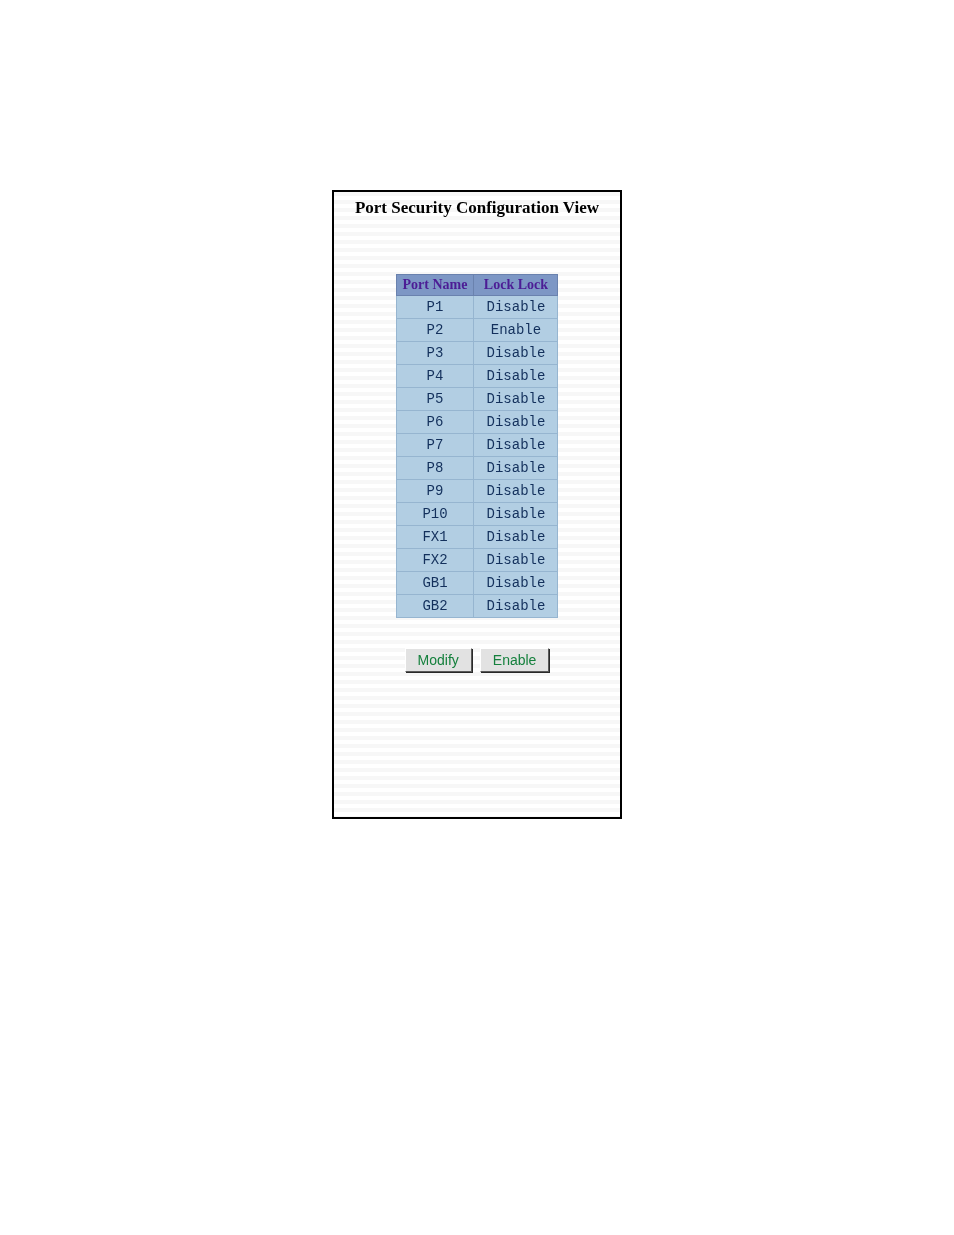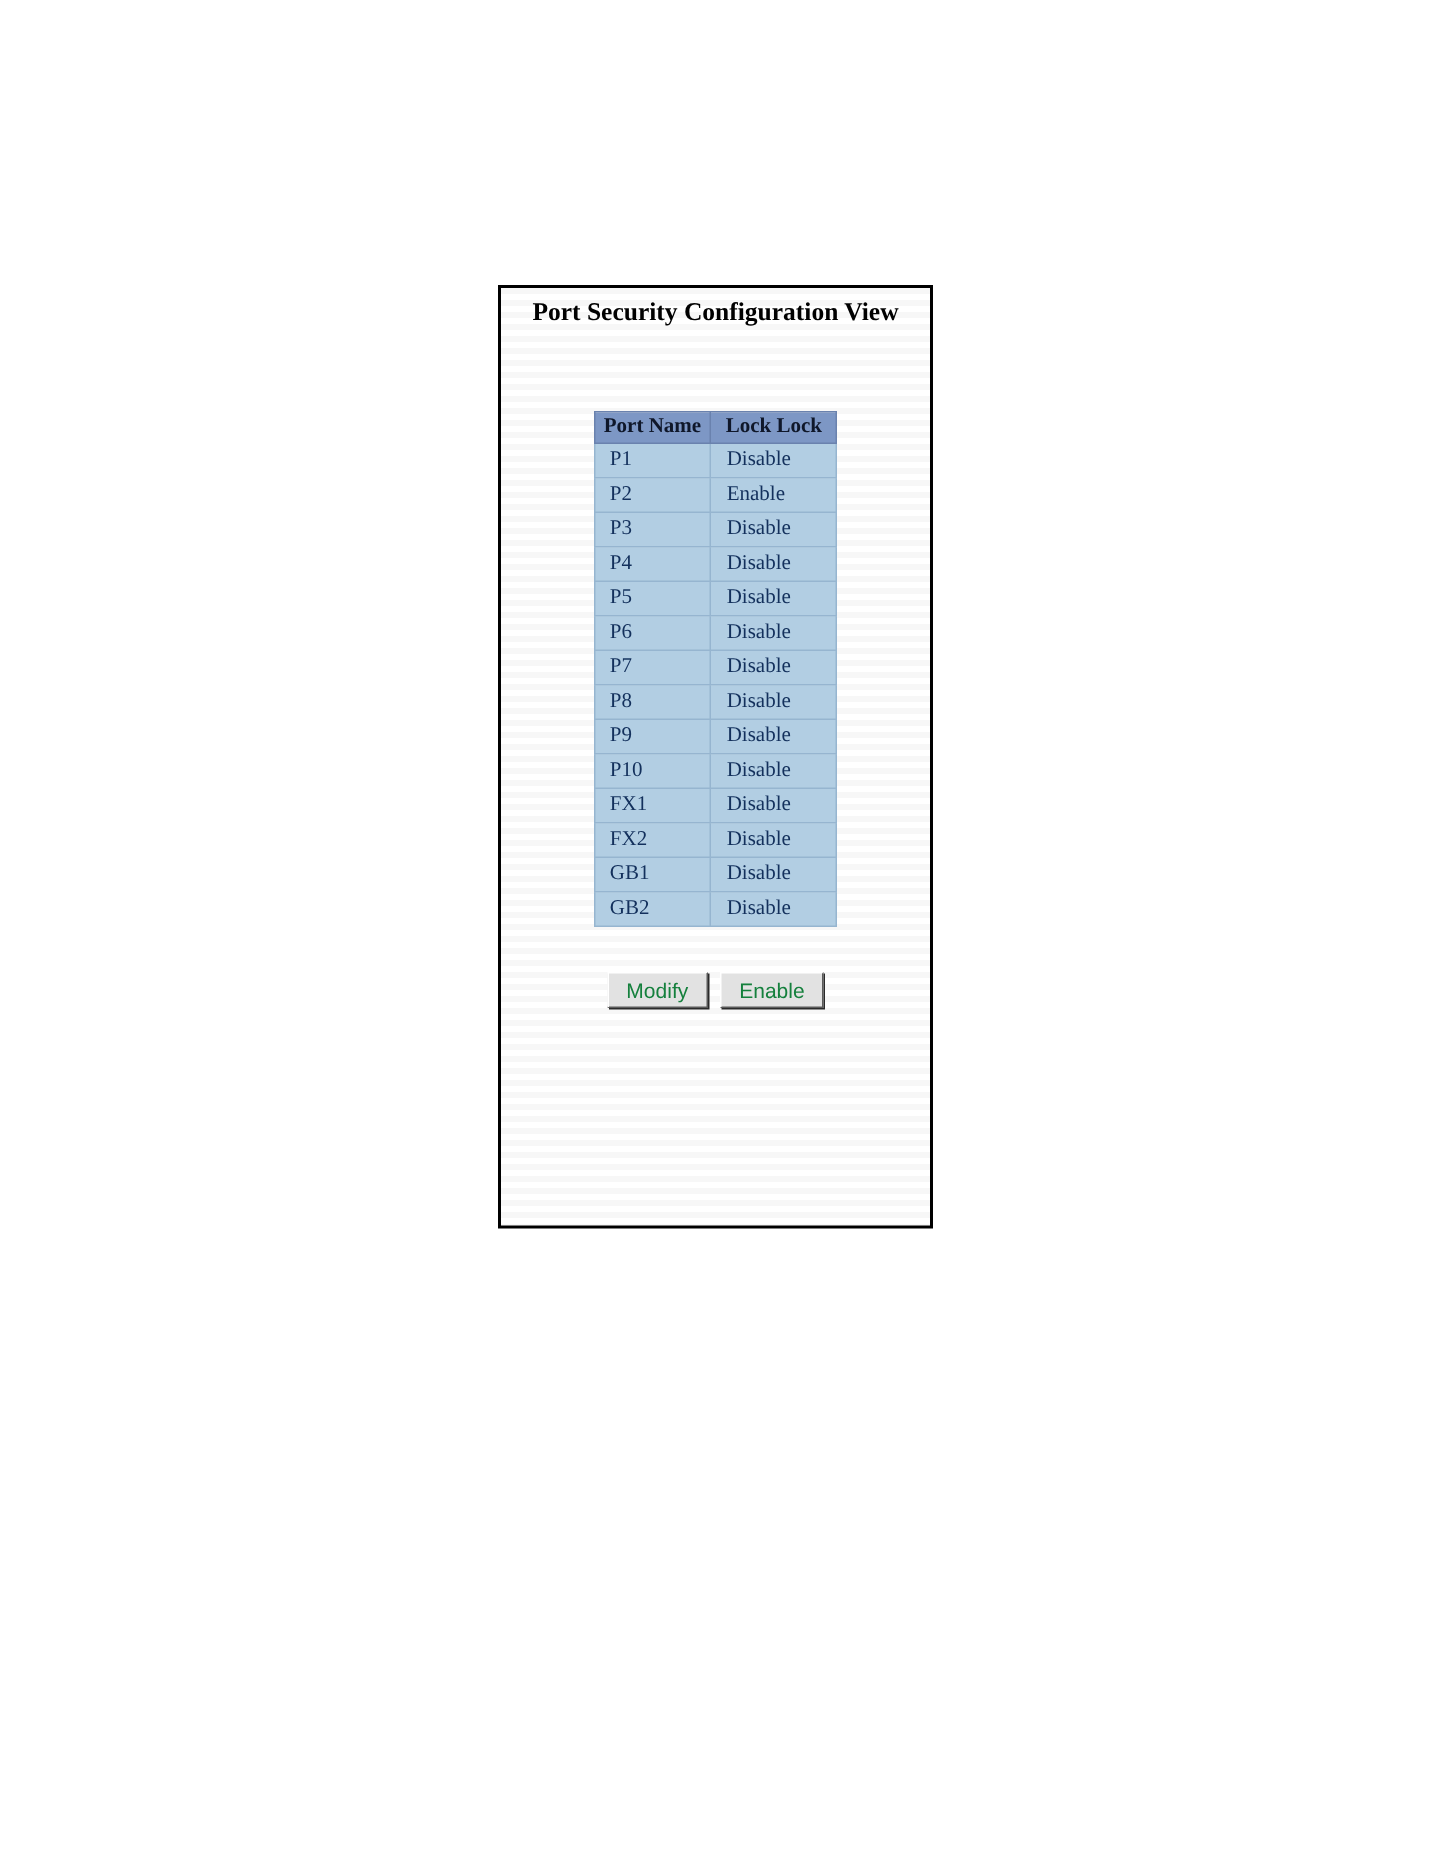--- a/index.html
+++ b/index.html
@@ -39,36 +39,36 @@
     }
     .table-wrapper {
       display: flex;
       justify-content: center;
     }
     table.port-table {
       border-collapse: collapse;
     }
     table.port-table th {
       background: #7d97c5;
-      color: #0f172a;
+      color: #4c1d95;
       font-weight: bold;
       font-size: 14px;
       padding: 2px 6px;
       border: 1px solid #6a82ae;
       text-align: center;
       font-family: "Times New Roman", Times, serif;
     }
     table.port-table td {
       background: #b2cee3;
       color: #13305c;
       font-size: 14px;
       padding: 2px 10px;
       border: 1px solid #96b5d0;
-      text-align: left;
-      font-family: Liberation Serif, serif;
+      text-align: center;
+      font-family: Liberation Mono, monospace;
       height: 23px;
     }
     table.port-table td.port-name {
       min-width: 72px;
     }
     table.port-table td.lock-state {
       min-width: 84px;
     }
     .button-row {
       display: flex;

